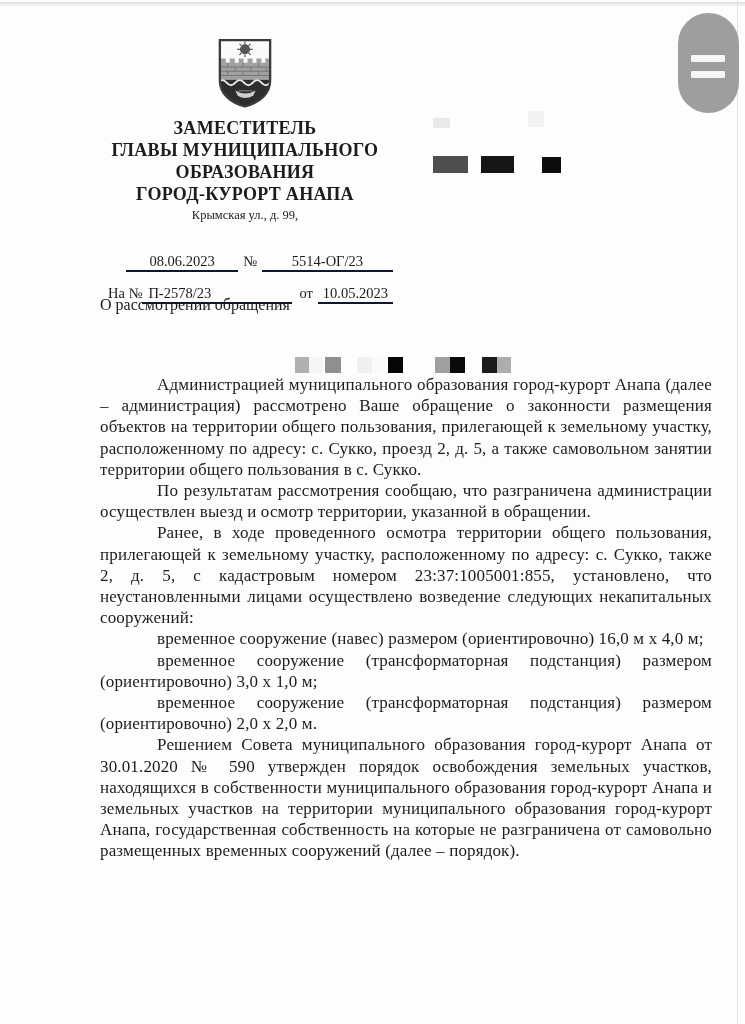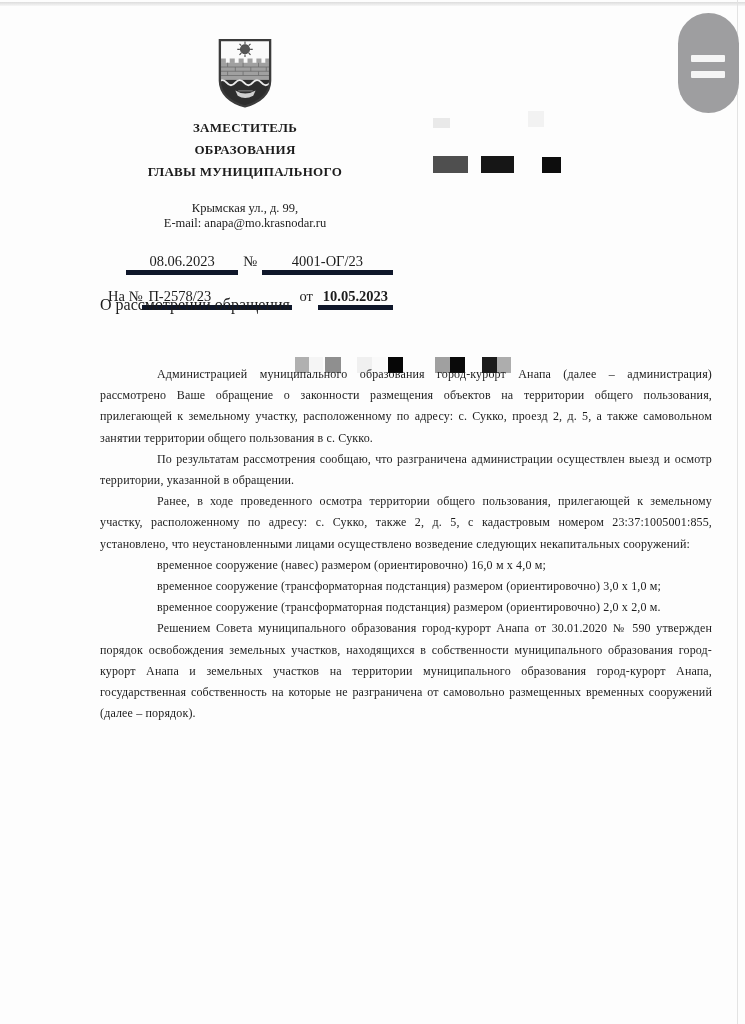--- a/index.html
+++ b/index.html
@@ -18,45 +18,45 @@
   .menu-btn{ position:absolute; top:13px; right:6px; width:61px; height:100px;
     background:#9e9ea0; border-radius:31px; border:none; cursor:pointer; }
   .menu-btn .bar{ position:absolute; left:13px; width:34px; height:7px;
     background:#f5f5f5; border-radius:1px; }
   .menu-btn .bar.b1{ top:42px; }
   .menu-btn .bar.b2{ top:58px; }
 
   
   .letterhead{ position:absolute; left:95px; top:36px; width:300px; text-align:center; }
   .emblem{ display:block; width:58px; height:74px; margin:0 auto 7px auto; }
-  .org-line{ font-weight:bold; font-size:13px; line-height:22px; letter-spacing:.3px; }
-  .addr{ margin-top:18px; }
+  .org-line{ font-weight:bold; font-size:18px; line-height:22px; letter-spacing:.3px; }
+  .addr{ margin-top:3px; }
   .addr-line{ font-size:12.5px; line-height:15px; }
 
   
   .ref{ position:absolute; left:108px; top:252px; width:285px; font-size:14.5px; }
   .ref-row{ display:flex; align-items:baseline; line-height:18px; }
-  .u{ border-bottom:5px solid #0f172a; text-align:center; white-space:nowrap; }
+  .u{ border-bottom:2px solid #0f172a; text-align:center; white-space:nowrap; }
   .sp18{ width:18px; }
   .u-date1{ width:112px; }
   .no-sign{ margin:0 5px; }
   .u-num1{ flex:1; }
   .ref-label{ white-space:nowrap; }
   .u-num2{ width:150px; text-align:left; padding-left:6px; margin-left:0; }
   .ot{ margin:12px 5px 0 7px; }
-  .u-date2{ flex:1;font-weight:bold; }
+  .u-date2{ flex:1; }
 
   .subject{ position:absolute; left:100px; top:296px; font-size:16px; }
 
   
   .rd{ position:absolute; display:block; }
 
   
-  .body{ position:absolute; left:100px; top:364px; width:612px;
-    font-size:12px; line-height:21.2px; text-align:justify; letter-spacing:.15px; }
+  .body{ position:absolute; left:100px; top:374px; width:612px;
+    font-size:17px; line-height:21.2px; text-align:justify; letter-spacing:.15px; }
   .body p{ margin:0; text-indent:57px; }
 
   .emblem .outline{ fill:none; stroke:#3b3b3b; stroke-width:2.4; }
 </style>
 </head>
 <body>
 
 <div class="page">
   <div class="page-edge-top"></div>
   <div class="page-edge-right"></div>
@@ -113,41 +113,41 @@
         </g>
         <rect x="0" y="45" width="60" height="31" fill="#2d2d2d"></rect>
         <path d="M2,48 C5,44.5 8,44.5 11,48 S17,51.5 20,48 S26,44.5 29,48 S35,51.5 38,48 S44,44.5 47,48 S53,51.5 56,48 L58,48" fill="none" stroke="#e9e9e9" stroke-width="2"></path>
         <path d="M20,56 Q30,62.5 41,56 L38.5,61.5 Q30,66 22.5,61.5 Z" fill="#cfcfcf"></path>
         <path d="M23,56.5 L38,56.5" stroke="#8a8a8a" stroke-width="1"></path>
       </g>
       <path class="outline" d="M4,4 H56 V46 C56,59 45.5,68.5 30,72.5 C14.5,68.5 4,59 4,46 Z"></path>
     </svg>
     <div>
       <div class="org-line">ЗАМЕСТИТЕЛЬ</div>
+      <div class="org-line">ГЛАВЫ МУНИЦИПАЛЬНОГО</div>
       <div class="org-line">ОБРАЗОВАНИЯ</div>
-      <div class="org-line">ГЛАВЫ МУНИЦИПАЛЬНОГО</div>
+      <div class="org-line">ГОРОД-КУРОРТ АНАПА</div>
     </div>
     <div class="addr">
       <div class="addr-line">Крымская ул., д. 99,</div>
-      <div class="addr-line">E-mail: anapa@mo.krasnodar.ru</div>
     </div>
   </div>
 
   <span class="rd" style="left: 433px; top: 118px; width: 17px; height: 10px; background-color: rgb(233, 233, 233);"></span>
   <span class="rd" style="left: 528px; top: 111px; width: 16px; height: 16px; background-color: rgb(242, 242, 242);"></span>
   <span class="rd" style="left: 433px; top: 156px; width: 35px; height: 17px; background-color: rgb(79, 79, 79);"></span>
   <span class="rd" style="left: 481px; top: 156px; width: 33px; height: 17px; background-color: rgb(22, 22, 22);"></span>
   <span class="rd" style="left: 542px; top: 157px; width: 19px; height: 16px; background-color: rgb(13, 13, 13);"></span>
 
   <div class="ref">
     <div class="ref-row">
       <span class="sp18"></span>
       <span class="u u-date1">08.06.2023</span>
       <span class="no-sign">№</span>
-      <span class="u u-num1">4001-ОГ/23</span>
+      <span class="u u-num1">5514-ОГ/23</span>
     </div>
     <div class="ref-row">
       <span class="ref-label">На №</span>
       <span class="u u-num2">П-2578/23</span>
       <span class="ot">от</span>
       <span class="u u-date2">10.05.2023</span>
     </div>
   </div>
 
   <div class="subject">О рассмотрении обращения</div>

